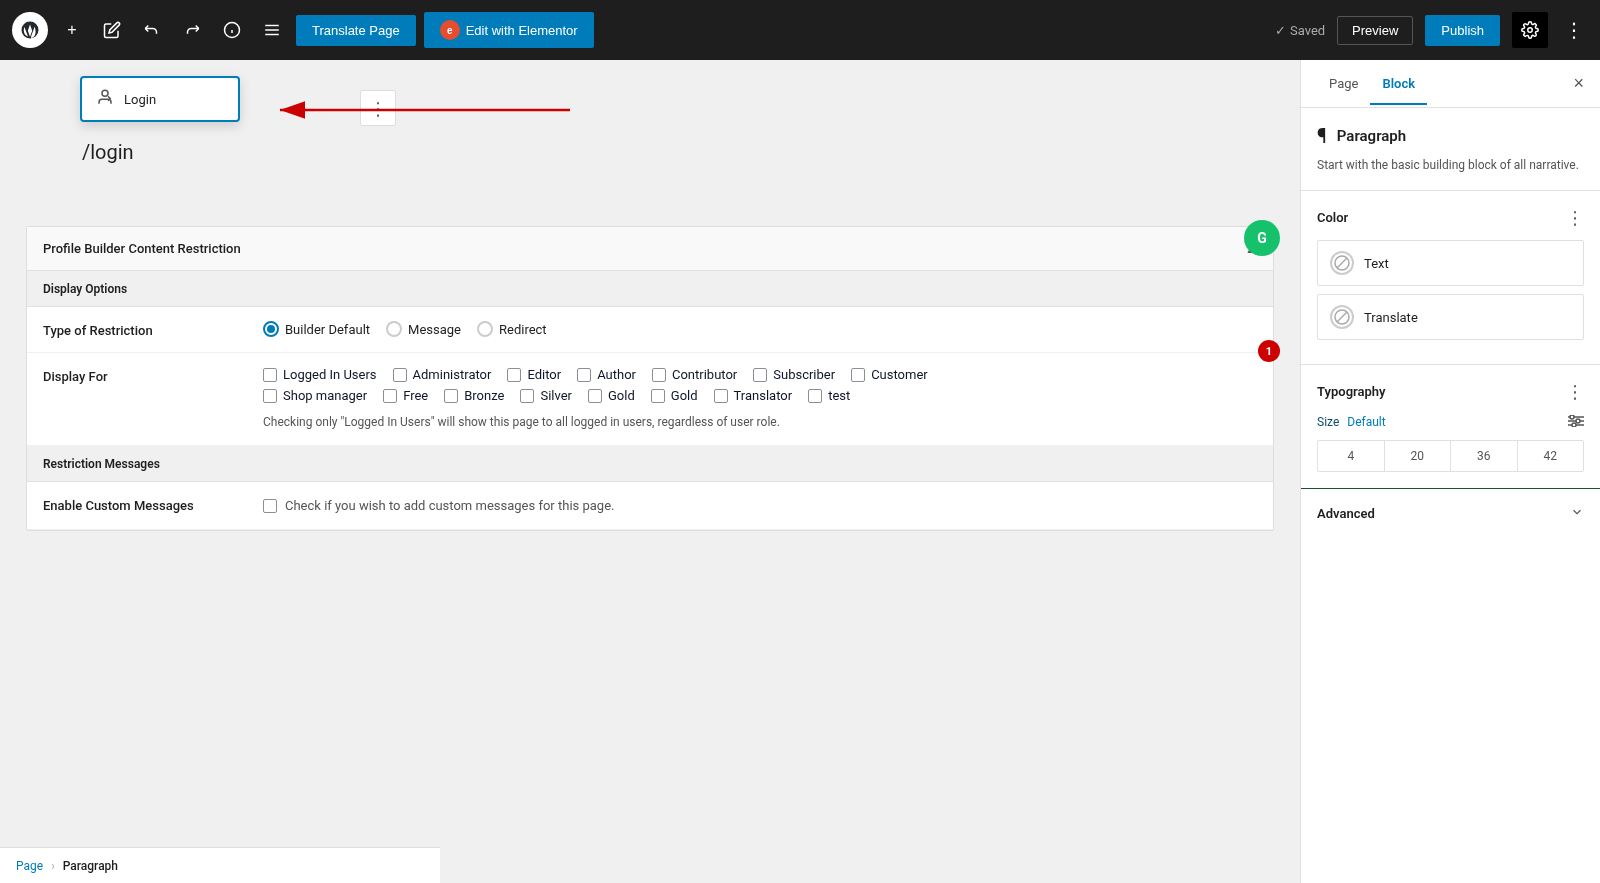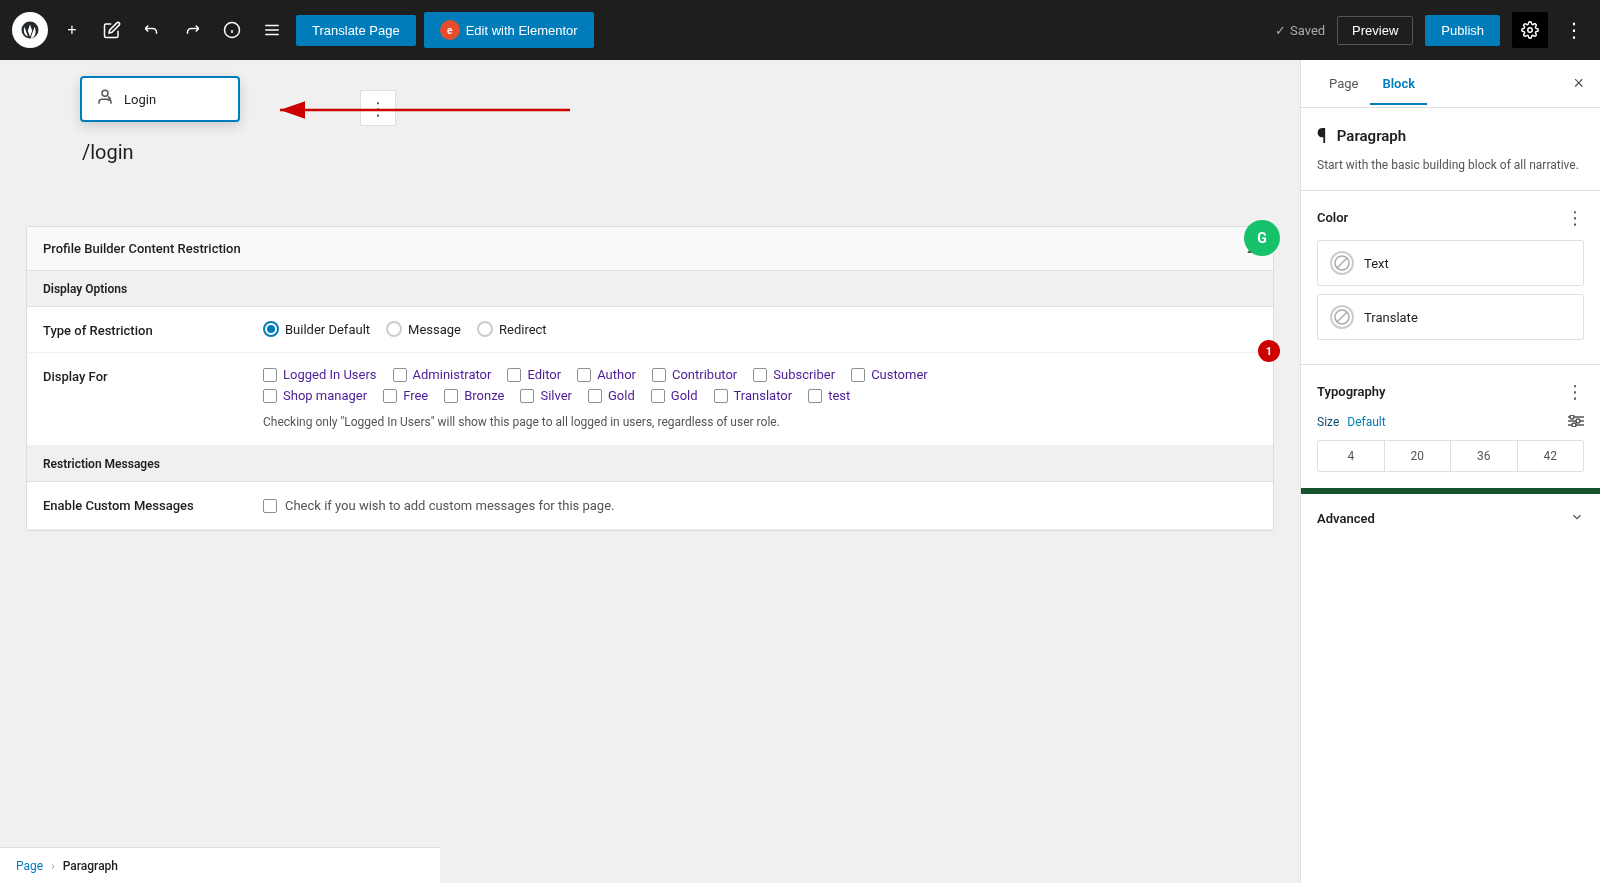--- a/index.html
+++ b/index.html
@@ -157,21 +157,21 @@
     }
     .radio-label { font-size: 13px; color: #1e1e1e; }
 
     
     .checkbox-group { display: flex; flex-wrap: wrap; gap: 6px 16px; }
     .checkbox-item { display: flex; align-items: center; gap: 6px; cursor: pointer; }
     .checkbox-input {
       width: 14px; height: 14px; border: 1px solid #8c8f94; border-radius: 2px;
       flex-shrink: 0;
     }
-    .checkbox-label { font-size: 13px; color: #4c1d95; }
+    .checkbox-label { font-size: 13px; color: #0f172a; }
 
     .pb-hint { font-size: 12px; color: #555; margin-top: 10px; line-height: 1.5; }
 
     
     .enable-msg-row {
       display: flex; align-items: center; padding: 16px 16px;
       border-bottom: 1px solid #f0f0f0;
     }
     .enable-msg-label {
       width: 220px; font-size: 13px; font-weight: 500; flex-shrink: 0;
@@ -233,21 +233,21 @@
       margin-bottom: 8px; cursor: pointer;
     }
     .color-circle {
       width: 24px; height: 24px; border-radius: 50%; border: 2px solid #ccc;
       display: flex; align-items: center; justify-content: center;
     }
     .color-item-label { font-size: 13px; color: #1e1e1e; }
 
     
     .typo-section {
-      padding: 16px; border-bottom: 6px solid #14532d;
+      padding: 16px; border-bottom: 1px solid #14532d;
     }
     .typo-header {
       display: flex; align-items: center; justify-content: space-between;
       margin-bottom: 12px;
     }
     .typo-title { font-size: 13px; font-weight: 600; }
     .size-row {
       display: flex; align-items: center; gap: 8px; margin-bottom: 10px;
     }
     .size-label { font-size: 12px; color: #0c4a6e; }

